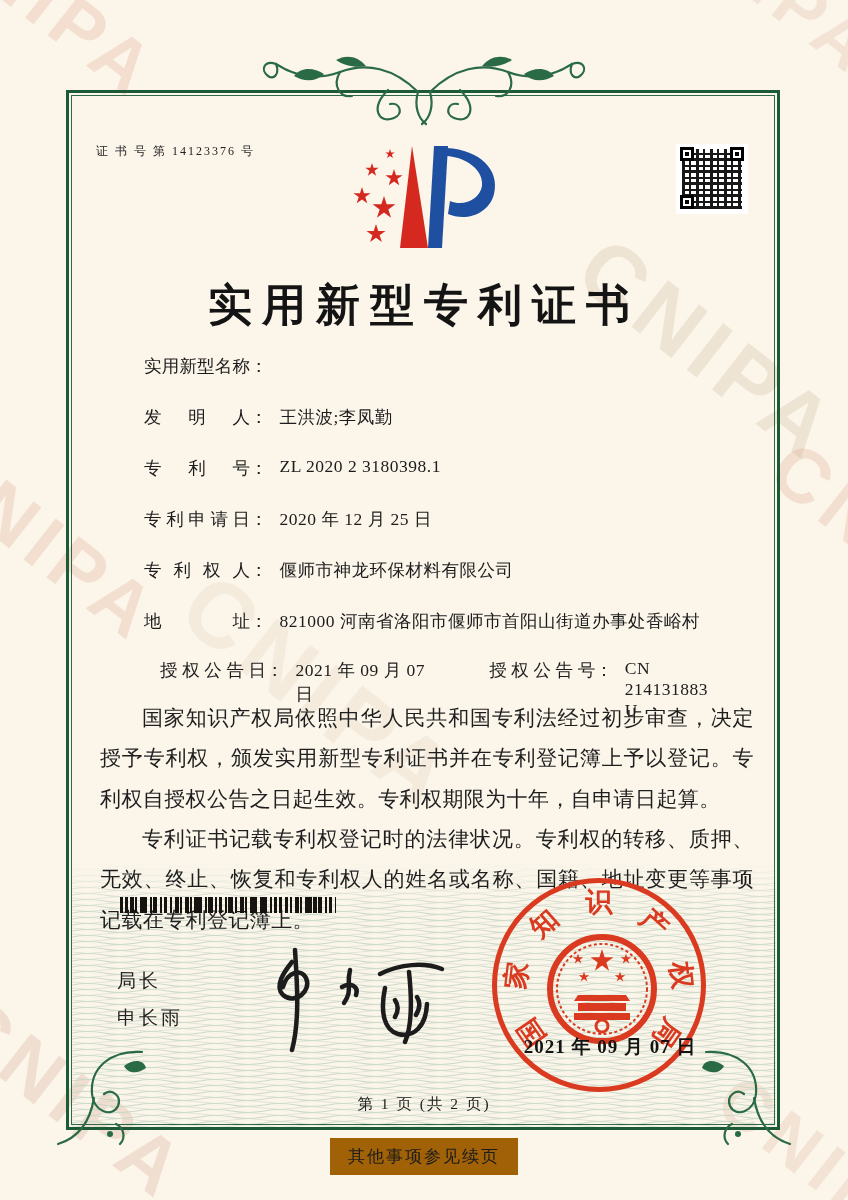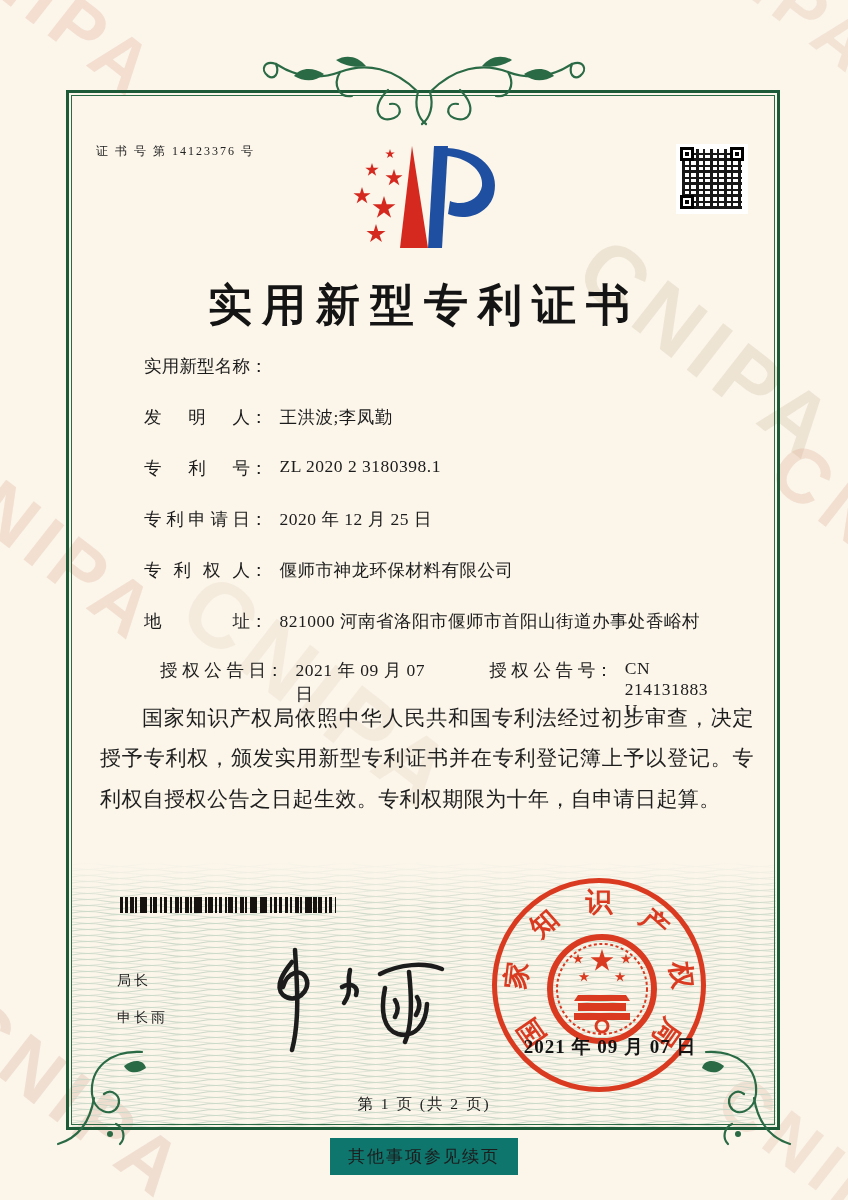--- a/index.html
+++ b/index.html
@@ -66,21 +66,21 @@
     font-size:21px;line-height:1.92;color:#1e1e1e;}
   .paras p{margin:0;text-indent:2em;text-align:justify;letter-spacing:.4px;}
 
   
   .barcode{position:absolute;left:120px;top:897px;width:216px;height:16px;z-index:3;
     background:
       repeating-linear-gradient(90deg,#15120f 0 2px,transparent 2px 5px),
       repeating-linear-gradient(90deg,#15120f 0 3px,transparent 3px 11px),
       repeating-linear-gradient(90deg,transparent 0 6px,#15120f 6px 8px,transparent 8px 17px);}
   .official-block{position:absolute;left:117px;top:962px;z-index:3;
-    font-family:"Liberation Sans","DejaVu Sans",sans-serif;font-size:14px;color:#222;}
+    font-family:"Liberation Sans","DejaVu Sans",sans-serif;font-size:19px;color:#222;}
   .official-block div{height:37px;line-height:37px;letter-spacing:3px;}
   .signature{position:absolute;left:246px;top:942px;z-index:4;}
 
   
   .seal{position:absolute;left:492px;top:878px;width:214px;height:214px;z-index:3;
     border:5px solid #d93a20;border-radius:50%;box-sizing:border-box;}
   .seal-char{position:absolute;left:50%;top:50%;font-size:27px;font-weight:bold;color:#d93a20;
     font-family:"Liberation Serif","DejaVu Serif",serif;}
   .sc0{transform:translate(-50%,-50%) rotate(-125deg) translateY(-83px);}
   .sc1{transform:translate(-50%,-50%) rotate(-83.3deg) translateY(-83px);}
@@ -89,21 +89,21 @@
   .sc4{transform:translate(-50%,-50%) rotate(41.7deg) translateY(-83px);}
   .sc5{transform:translate(-50%,-50%) rotate(83.3deg) translateY(-83px);}
   .sc6{transform:translate(-50%,-50%) rotate(125deg) translateY(-83px);}
   .emblem{position:absolute;left:47px;top:44px;}
   .seal-date{position:absolute;left:500px;top:1034px;width:220px;text-align:center;z-index:5;
     font-size:19px;font-weight:bold;letter-spacing:1px;color:#131313;}
 
   .page-info{position:absolute;left:0;top:1094px;width:848px;text-align:center;
     font-size:15.5px;letter-spacing:2px;color:#1e1e1e;z-index:3;}
   .footer-note{position:absolute;left:50%;top:1138px;transform:translateX(-50%);
-    background:#0f766e;padding:7px 18px;font-size:17px;letter-spacing:2px;color:#1c1c1c;z-index:3;}
+    background:#a16207;padding:7px 18px;font-size:17px;letter-spacing:2px;color:#1c1c1c;z-index:3;}
 </style>
 </head>
 <body>
 
 <span class="wm wm-tl">CNIPA</span>
 <span class="wm wm-tr">CNIPA</span>
 <span class="wm wm-midr">CNIPA</span>
 <span class="wm wm-para">CNIPA</span>
 <span class="wm wm-left">CNIPA</span>
 <span class="wm wm-right">CNIPA</span>
@@ -232,20 +232,21 @@
     <span class="grant-col2">
       <span class="flabel">授权公告号</span>
         <span class="fcolon">：</span>
         <span class="fvalue">CN 214131883 U</span>
     </span>
   </div>
 </div>
 
 <div class="paras">
   <p>国家知识产权局依照中华人民共和国专利法经过初步审查，决定授予专利权，颁发实用新型专利证书并在专利登记簿上予以登记。专利权自授权公告之日起生效。专利权期限为十年，自申请日起算。</p>
+  <p>专利证书记载专利权登记时的法律状况。专利权的转移、质押、无效、终止、恢复和专利权人的姓名或名称、国籍、地址变更等事项记载在专利登记簿上。</p>
 </div>
 
 <div class="barcode"></div>
 
 <div class="official-block">
   <div>局长</div>
   <div>申长雨</div>
 </div>
 
 <svg class="signature" width="210" height="116" viewBox="0 0 210 116">

